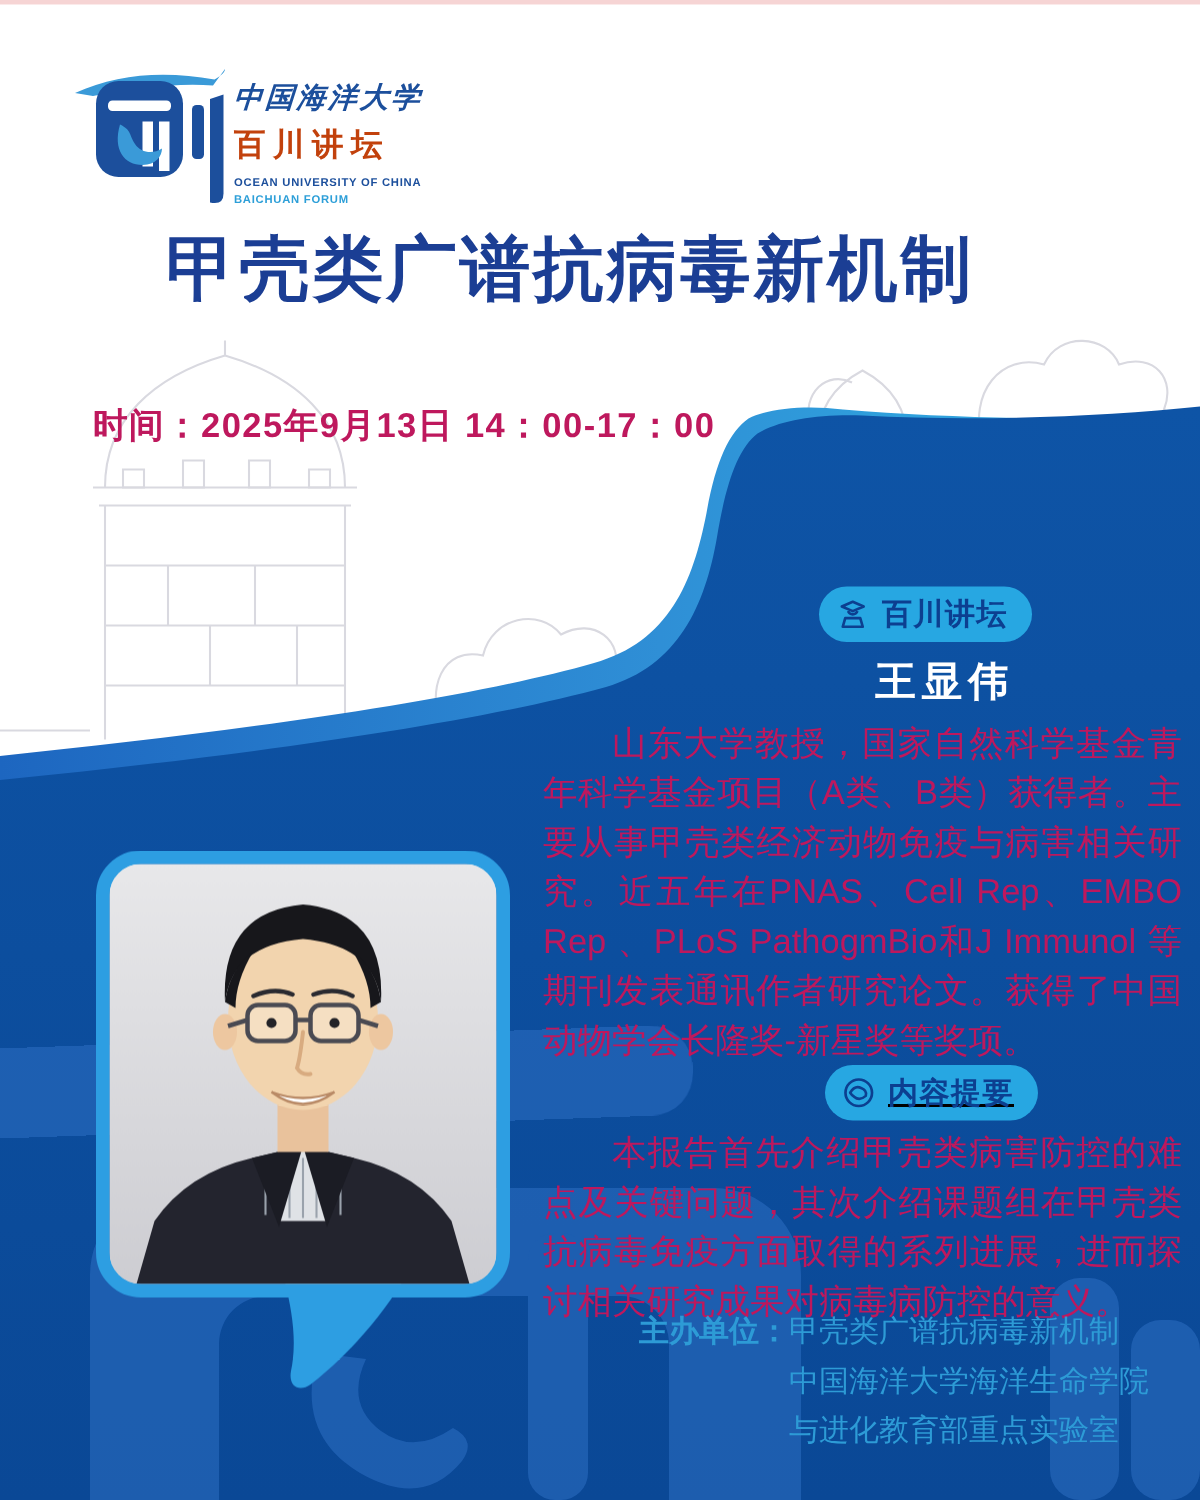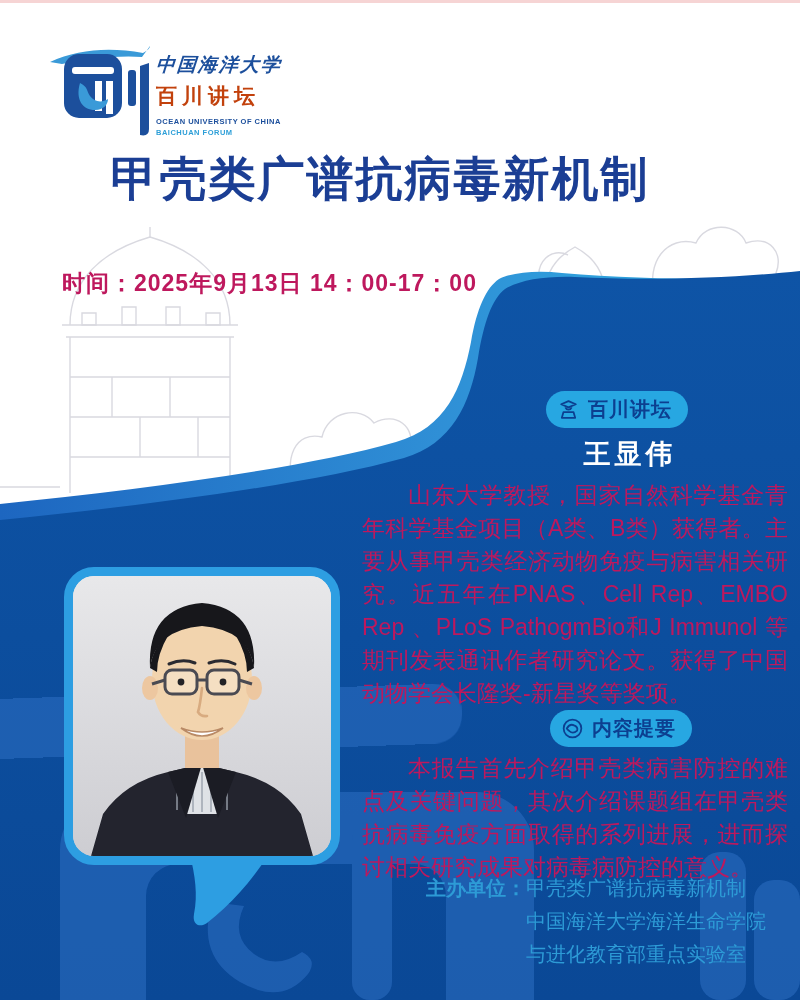--- a/index.html
+++ b/index.html
@@ -30,21 +30,21 @@
           font-size:47px; font-weight:900; color:#1b3e94; letter-spacing:2px; z-index:5; }
   .event-line{ position:absolute; left:62px; z-index:5; font-size:23px; font-weight:bold;
                color:#be185d; letter-spacing:1px; white-space:nowrap; }
   .event-time{ top:268px; }
   .event-loc{ top:314px; }
 
   
   .badge{ position:absolute; z-index:5; display:flex; align-items:center; gap:7px;
           height:37px; padding:0 16px 0 10px; background:#27a7e2; border-radius:19px; }
   .badge-speaker{ left:546px; top:391px; }
-  .badge-summary{ left:550px; top:710px; }
+  .badge-summary{ left:550px; top:710px;text-decoration:underline; }
   .badge-label{ font-size:20px; font-weight:bold; color:#0c3f90; letter-spacing:1px; }
   .badge svg{ flex:0 0 auto; }
 
   .speaker-name{ position:absolute; left:440px; top:436px; width:380px; text-align:center;
                  z-index:5; font-size:27px; font-weight:bold; color:#ffffff; letter-spacing:4px; }
   .para{ position:absolute; left:362px; width:426px; z-index:5; color:#be185d;
          font-size:23px; line-height:33px; text-align:justify; text-indent:2em; }
   .bio{ top:479px; }
   .summary{ top:752px; }
 

